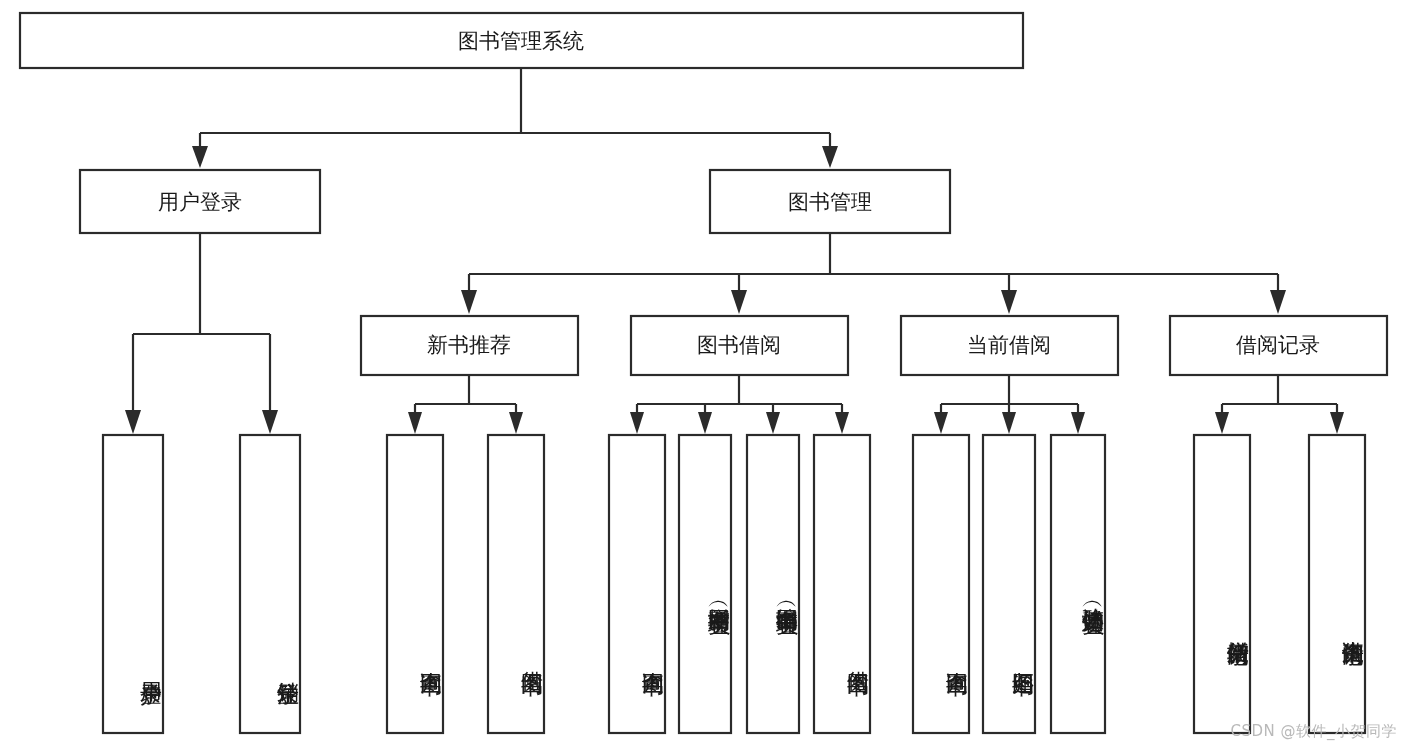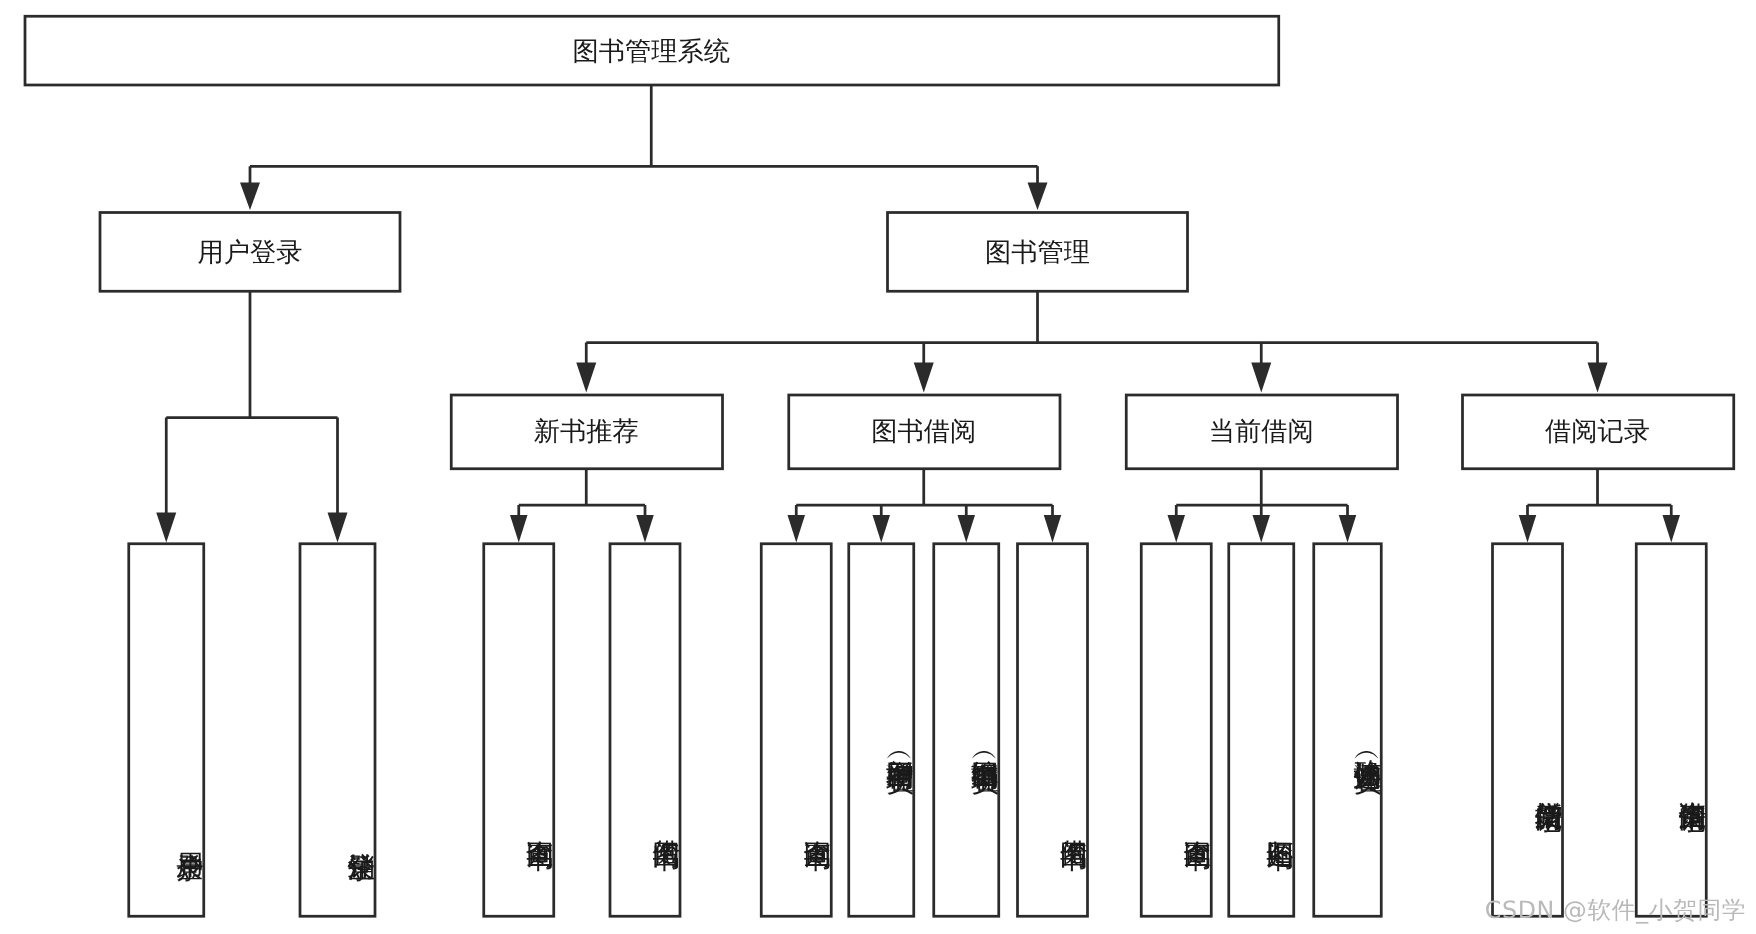--- a/index.html
+++ b/index.html
@@ -61,21 +61,21 @@
     display: flex;
     align-items: flex-start;
     justify-content: center;
     pointer-events: none;
   }
   .watermark {
     position: absolute;
     right: 8px;
     bottom: 6px;
     font-family: "DejaVu Sans", "Liberation Sans", sans-serif;
-    font-size: 19px;
+    font-size: 15px;
     color: #b9b9b9;
     white-space: nowrap;
     letter-spacing: 0.5px;
   }
 </style>
 </head>
 <body>
 
 <div id="diagram-root">
 

